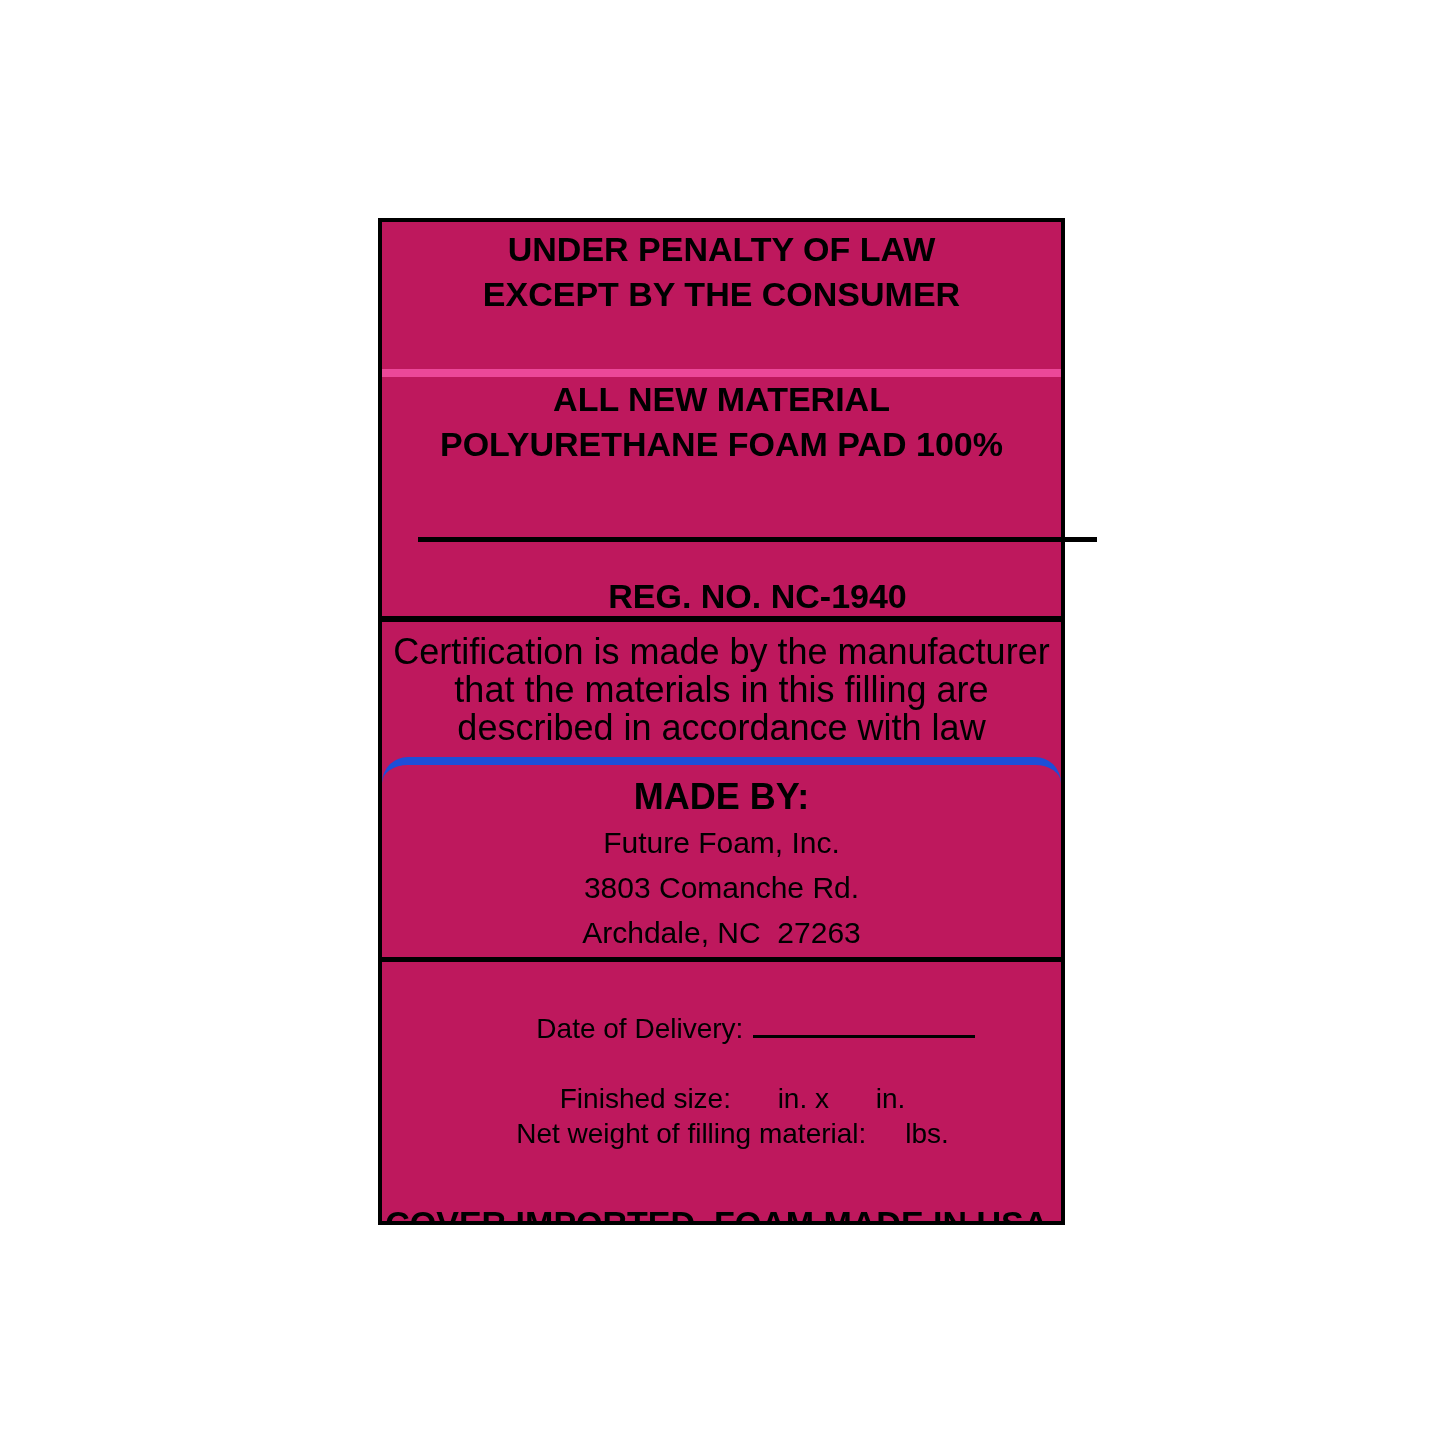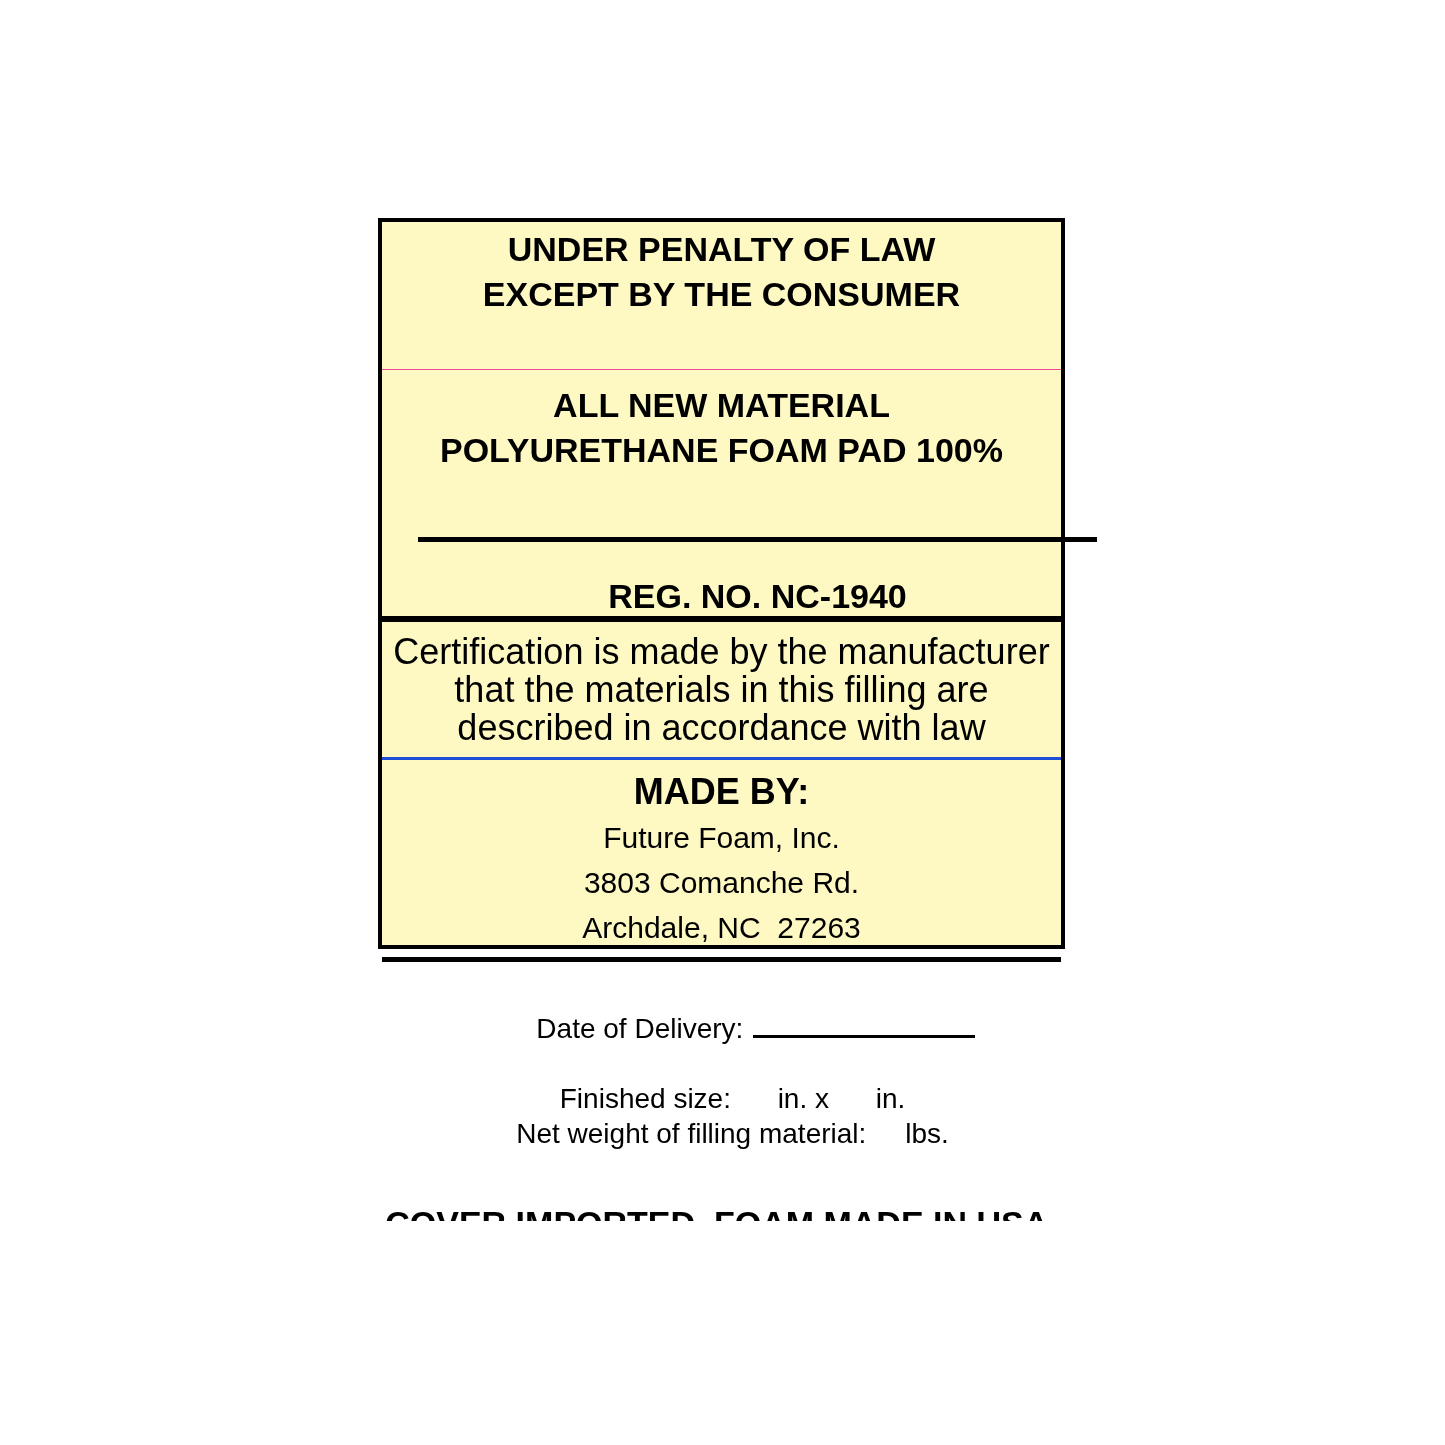--- a/index.html
+++ b/index.html
@@ -13,54 +13,54 @@
     position: relative;
     font-family: "Liberation Sans", sans-serif;
     color: #000000;
     -webkit-font-smoothing: antialiased;
   }
   .tag {
     position: absolute;
     left: 378px;
     top: 218px;
     width: 687px;
-    height: 731px;
+    height: 1007px;
     box-sizing: border-box;
-    background: #fef9c3;
+    background: #be185d;
     border: 4px solid #000000;
   }
   .tag section {
     box-sizing: border-box;
     width: 100%;
     text-align: center;
     overflow: hidden;
   }
   .line { white-space: pre; }
 
   
   .s1 { height: 147px; padding-top: 5px; }
   .s1 .line { font-weight: bold; font-size: 34px; line-height: 45px; }
 
   
-  .s2 { height: 168px; border-top: 1px solid #ec4899; padding-top: 13px; }
+  .s2 { height: 168px; border-top: 8px solid #ec4899; }
   .s2 .line { font-weight: bold; font-size: 34px; line-height: 45px; }
 
   
   .s3 {
     height: 79px; border-top: 5px solid #000;
     display: flex; align-items: flex-end; justify-content: center; margin-left: 36px;
   }
   .s3 .line { font-weight: bold; font-size: 34px; }
 
   
   .s4 { height: 141px; border-top: 6px solid #000; padding-top: 11px; }
   .s4 .line { font-size: 36px; line-height: 38px; }
 
   
-  .s5 { height: 200px; border-top: 3px solid #1d4ed8; padding-top: 8px; }
+  .s5 { height: 200px; border-top: 8px solid #1d4ed8; padding-top: 8px; border-radius: 26px; }
   .s5 .title { font-weight: bold; font-size: 36px; line-height: 47px; white-space: pre; }
   .s5 .line { font-size: 30px; line-height: 45px; }
 
   
   .s6 { height: 264px; border-top: 5px solid #000; padding-top: 12px; text-align: left; }
   .s6 .detail-line {
     font-size: 28px;
     line-height: 35px;
     padding-left: 22px;
     white-space: pre;

